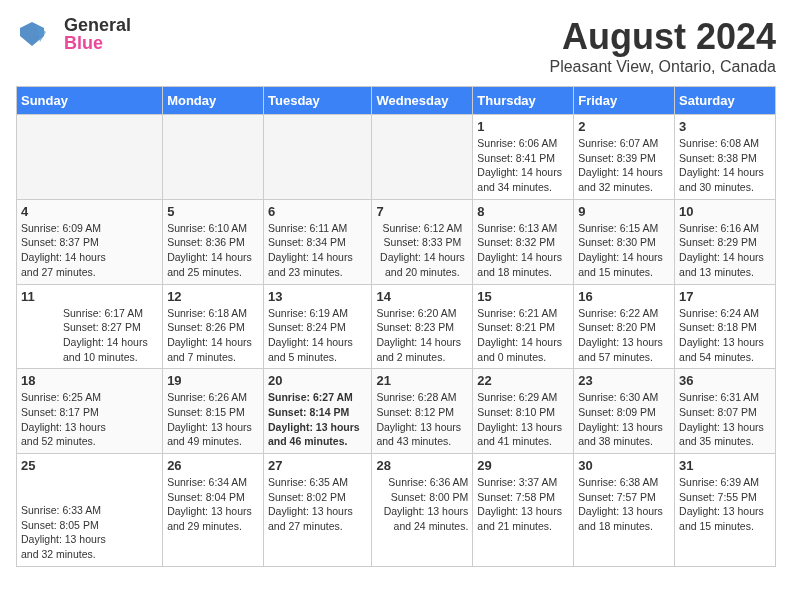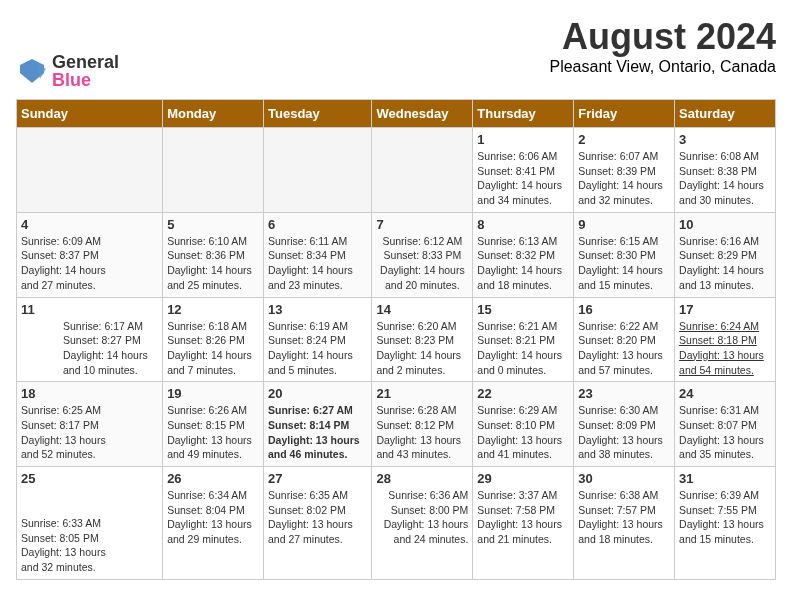--- a/index.html
+++ b/index.html
@@ -12,22 +12,21 @@
     }
     .header-area {
       display: flex;
       justify-content: space-between;
       align-items: flex-start;
       margin-bottom: 10px;
     }
     .logo {
       display: flex;
       align-items: center;
-      gap: 4px;
-      margin-top: 37px;
+      gap: 16px;
     }
     .logo-text {
       display: flex;
       flex-direction: column;
       font-size: 18px;
       font-weight: bold;
       line-height: 1;
     }
     .logo-text span:first-child { color: #333; }
     .logo-text span:last-child { color: #ec4899; }
@@ -38,29 +37,29 @@
     .title-area {
       text-align: right;
     }
     .main-title {
       font-size: 36px;
       font-weight: bold;
       color: #333;
     }
     .sub-title {
       font-size: 16px;
-      color: #000000;
+      color: #404040;
     }
     table {
       width: 100%;
       border-collapse: collapse;
       font-size: 11px;
     }
     th {
-      background-color: #a16207;
+      background-color: #3b82f6;
       color: white;
       padding: 6px 4px;
       text-align: left;
       font-size: 13px;
       font-weight: bold;
       border: 1px solid #ccc;
     }
     td {
       border: 1px solid #ccc;
       vertical-align: top;
@@ -236,21 +235,21 @@
         </td>
         <td>
           <span class="day-number">16</span>
           <div class="day-info" style="white-space: pre-line;">Sunrise: 6:22 AM
 Sunset: 8:20 PM
 Daylight: 13 hours
 and 57 minutes.</div>
         </td>
         <td>
           <span class="day-number">17</span>
-          <div class="day-info" style="white-space: pre-line; text-decoration: underline;">Sunrise: 6:24 AM
+          <div class="day-info" style="white-space: pre-line;">Sunrise: 6:24 AM
 Sunset: 8:18 PM
 Daylight: 13 hours
 and 54 minutes.</div>
         </td>
       </tr>
       <tr>
         <td>
           <span class="day-number">18</span>
           <div class="day-info" style="white-space: pre-line;">Sunrise: 6:25 AM
 Sunset: 8:17 PM
@@ -286,21 +285,21 @@
 and 41 minutes.</div>
         </td>
         <td>
           <span class="day-number">23</span>
           <div class="day-info" style="white-space: pre-line;">Sunrise: 6:30 AM
 Sunset: 8:09 PM
 Daylight: 13 hours
 and 38 minutes.</div>
         </td>
         <td>
-          <span class="day-number">24</span>
+          <span class="day-number">36</span>
           <div class="day-info" style="white-space: pre-line;">Sunrise: 6:31 AM
 Sunset: 8:07 PM
 Daylight: 13 hours
 and 35 minutes.</div>
         </td>
       </tr>
       <tr>
         <td>
           <span class="day-number">25</span>
           <div class="day-info" style="white-space: pre-line; margin-top: 30px;">Sunrise: 6:33 AM

